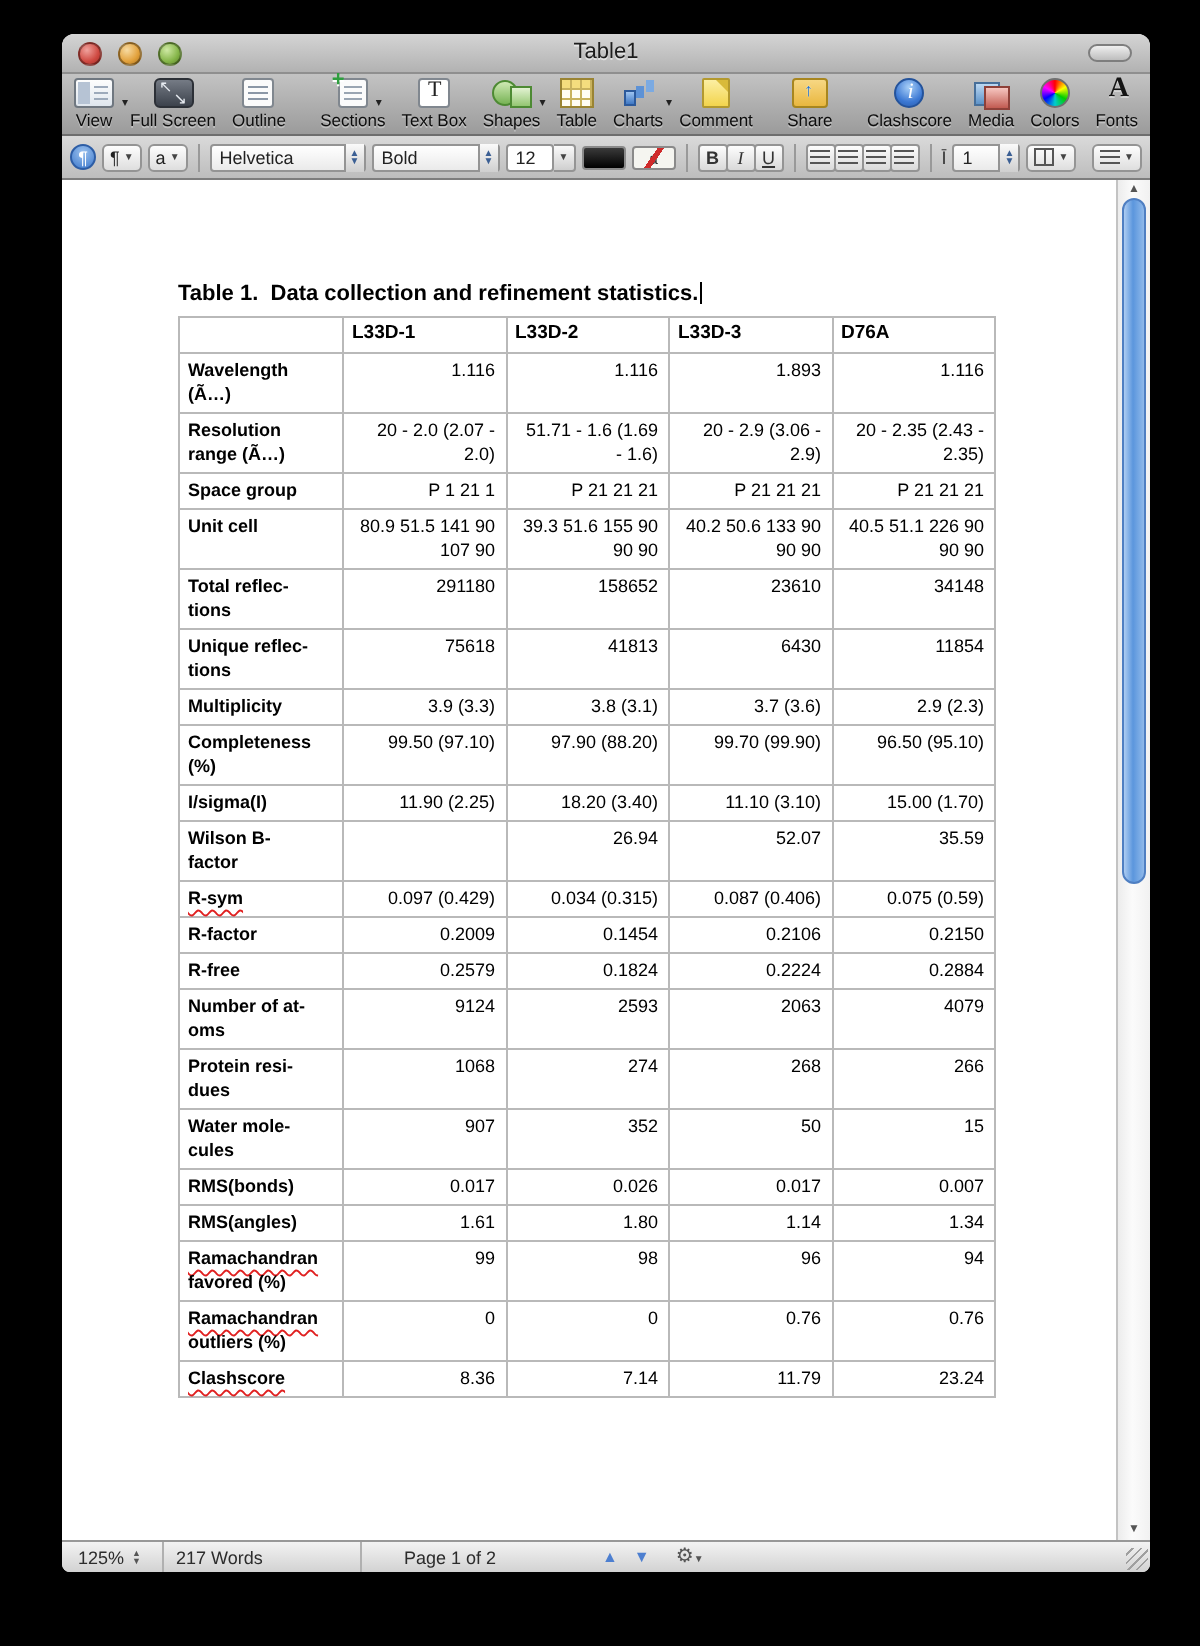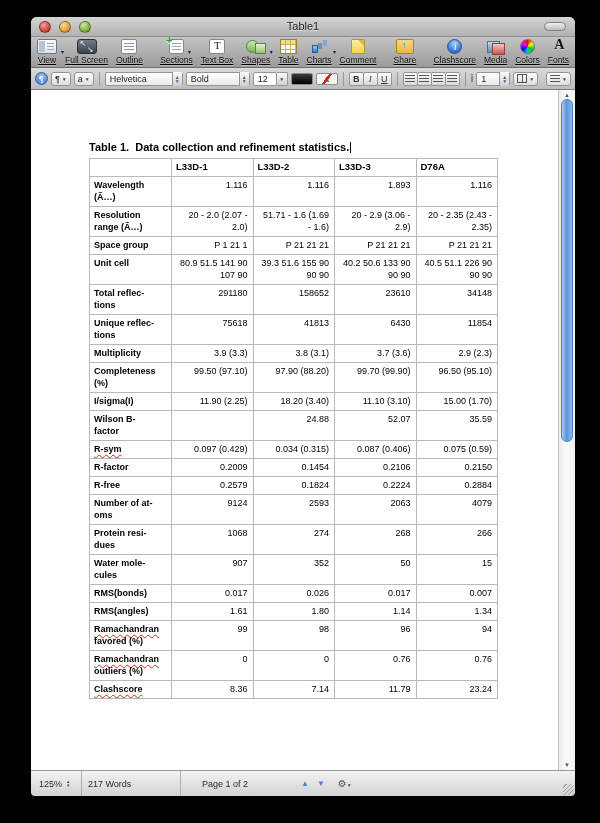--- a/index.html
+++ b/index.html
@@ -17,21 +17,21 @@
   .light.red{background:radial-gradient(circle at 35% 30%,#f0a29d,#cf4a42 60%,#9e2b24);}
   .light.yellow{background:radial-gradient(circle at 35% 30%,#f7dba2,#e2a13c 60%,#a8711c);}
   .light.green{background:radial-gradient(circle at 35% 30%,#cfe9a4,#85b549 60%,#557d22);}
   .win-title{position:absolute;left:0;right:0;top:3px;text-align:center;font-size:11px;color:#1c1c1c;
     text-shadow:0 1px 0 rgba(255,255,255,.55);}
   .pill{position:absolute;right:9px;top:5px;width:22px;height:9px;border-radius:5px;
     border:1px solid #7e7e7e;background:linear-gradient(#efefef,#bdbdbd);}
 
   
   .toolbar{height:31px;background:linear-gradient(#c3c3c3,#9b9b9b);border-bottom:1px solid #6e6e6e;
-    display:flex;align-items:flex-start;padding:1px 2px 0 2px;text-decoration:underline;}
+    display:flex;align-items:flex-start;padding:1px 2px 0 2px;}
   .tb-item{display:flex;flex-direction:column;align-items:center;padding:0 4px;cursor:default;}
   .tb-gap{width:22px;}
   .icw{height:17px;position:relative;display:flex;align-items:center;}
   .tb-caret{position:absolute;right:-7px;bottom:0;font-size:6px;color:#222;line-height:6px;}
   .tb-label{font-size:8.5px;color:#0d0d0d;white-space:nowrap;line-height:10px;
     text-shadow:0 1px 0 rgba(255,255,255,.35);}
 
   .ic{width:20px;height:15px;position:relative;}
   .ic-view{background:linear-gradient(#fdfdfd,#dfe6ee);border:1px solid #6f7780;border-radius:2px;}
   .ic-view::before{content:"";position:absolute;left:1px;top:1px;bottom:1px;width:6px;background:#b6c3d4;}
@@ -143,21 +143,21 @@
   .vscroll{position:absolute;top:0;right:0;width:17px;height:100%;
     background:linear-gradient(90deg,#ececec,#fbfbfb 45%,#f1f1f1);border-left:1px solid #c3c3c3;}
   .sb-arrow{position:absolute;left:0;width:100%;text-align:center;font-size:6px;color:#555;line-height:8px;}
   .sb-arrow.up{top:1px;}
   .sb-arrow.down{bottom:1px;}
   .sb-thumb{position:absolute;left:2px;top:9px;width:12px;height:343px;border-radius:6px;
     border:1px solid #4f7fc2;
     background:linear-gradient(90deg,#aecdf2,var(--scrollbar-thumb,#5b96dd) 45%,#8fb9ea);}
 
   
-  .statusbar{height:26px;border-radius:0 0 4px 4px;background:linear-gradient(#f3f3f3,#d2d2d2);
+  .statusbar{height:16px;border-radius:0 0 4px 4px;background:linear-gradient(#f3f3f3,#d2d2d2);
     border-top:1px solid #989898;display:flex;align-items:center;font-size:9px;color:#2c2c2c;
     position:relative;padding-left:8px;gap:6px;}
   .sb-div{width:1px;height:100%;background:#b0b0b0;}
   .zoomgrp{display:flex;align-items:center;gap:4px;width:36px;}
   .mini-stepper{display:flex;flex-direction:column;color:#555;}
   .mini-stepper span{font-size:4.5px;line-height:4px;}
   .words{width:86px;}
   .pagebox{width:92px;margin-left:15px;}
   .navtri{color:#4d7fd0;font-size:8px;margin:0 1px;}
   .gear{font-size:10px;color:#555;margin-left:6px;}
@@ -433,21 +433,21 @@
             <tr>
               <th><span>I/sigma(I)</span></th>
               <td>11.90 (2.25)</td>
               <td>18.20 (3.40)</td>
               <td>11.10 (3.10)</td>
               <td>15.00 (1.70)</td>
             </tr>
             <tr>
               <th><span>Wilson B-</span><br><span>factor</span></th>
               <td></td>
-              <td>24.88</td>
+              <td>26.94</td>
               <td>52.07</td>
               <td>35.59</td>
             </tr>
             <tr>
               <th><span class="sq">R-sym</span></th>
               <td>0.097 (0.429)</td>
               <td>0.034 (0.315)</td>
               <td>0.087 (0.406)</td>
               <td>0.075 (0.59)</td>
             </tr>

